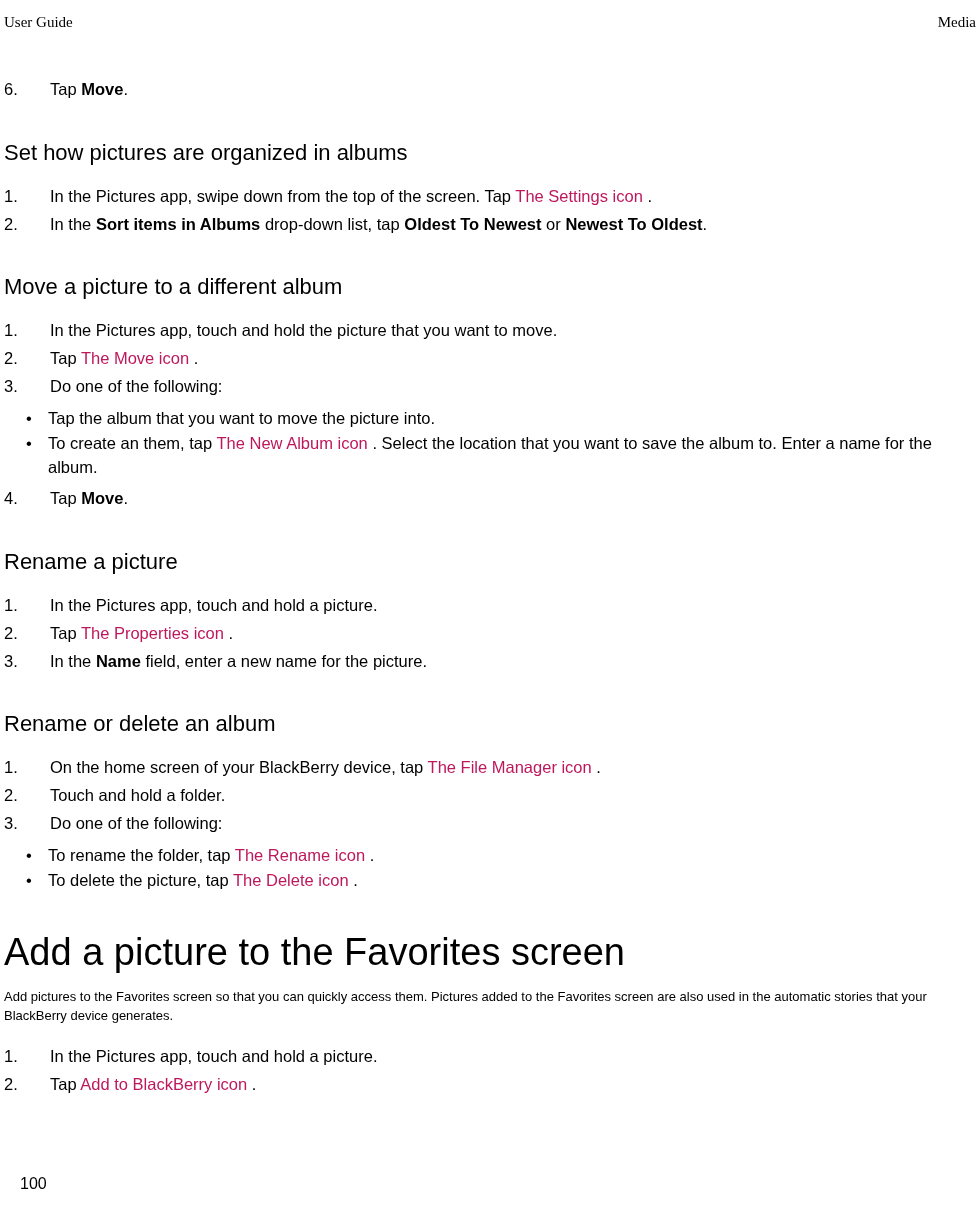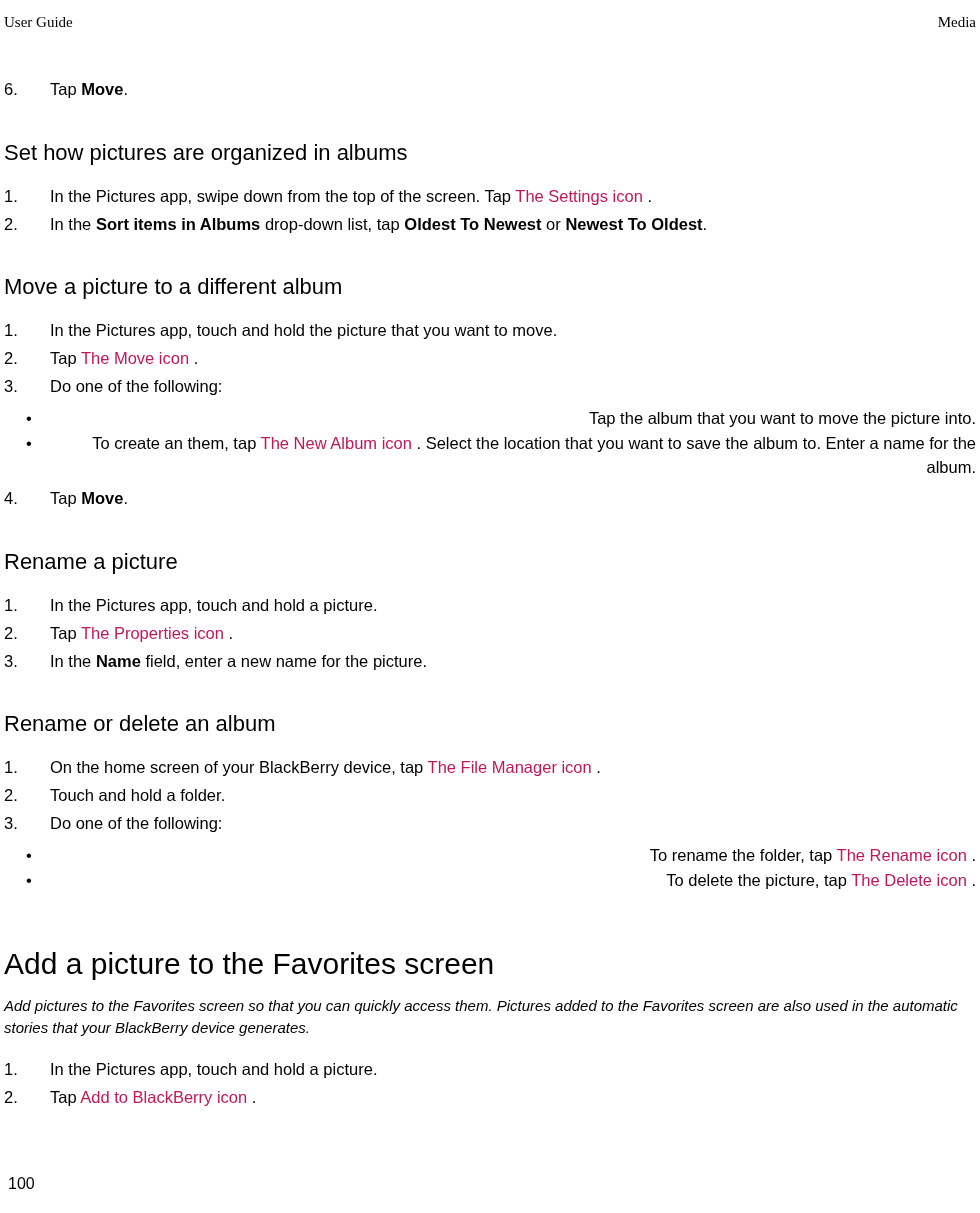--- a/index.html
+++ b/index.html
@@ -30,29 +30,29 @@
     ol > li .num { flex: 0 0 46px; }
     ol > li .txt { flex: 1; }
     ul { list-style: none; padding-left: 22px; margin-top: 8px; margin-bottom: 6px; }
     ul > li {
       display: flex;
       font-size: 16.5px;
       line-height: 1.45;
       margin-bottom: 2px;
     }
     ul > li .bullet { flex: 0 0 22px; }
-    ul > li .txt { flex: 1; text-align: right; }
+    ul > li .txt { flex: 1; }
     h2 { font-size: 22px; font-weight: 400; margin-top: 38px; margin-bottom: 18px; letter-spacing: 0px;}
-    h1 { font-size: 30px; font-weight: 400; margin-top: 54px; margin-bottom: 14px; letter-spacing: 0px;}
-    .body-para { font-size: 15px; line-height: 1.45; margin-bottom: 18px; font-style: italic;}
+    h1 { font-size: 38px; font-weight: 400; margin-top: 38px; margin-bottom: 14px; letter-spacing: 0px;}
+    .body-para { font-size: 13px; line-height: 1.45; margin-bottom: 18px;}
     .red { color: #be185d; }
     .b { font-weight: 700; text-align: center; }
     .page-num {
       position: absolute;
-      left: 8px;
+      left: 20px;
       bottom: 20px;
       font-size: 16px;
     }
   </style>
 </head>
 <body>
 
 <div class="page-header">
   <span>User Guide</span>
   <span>Media</span>

